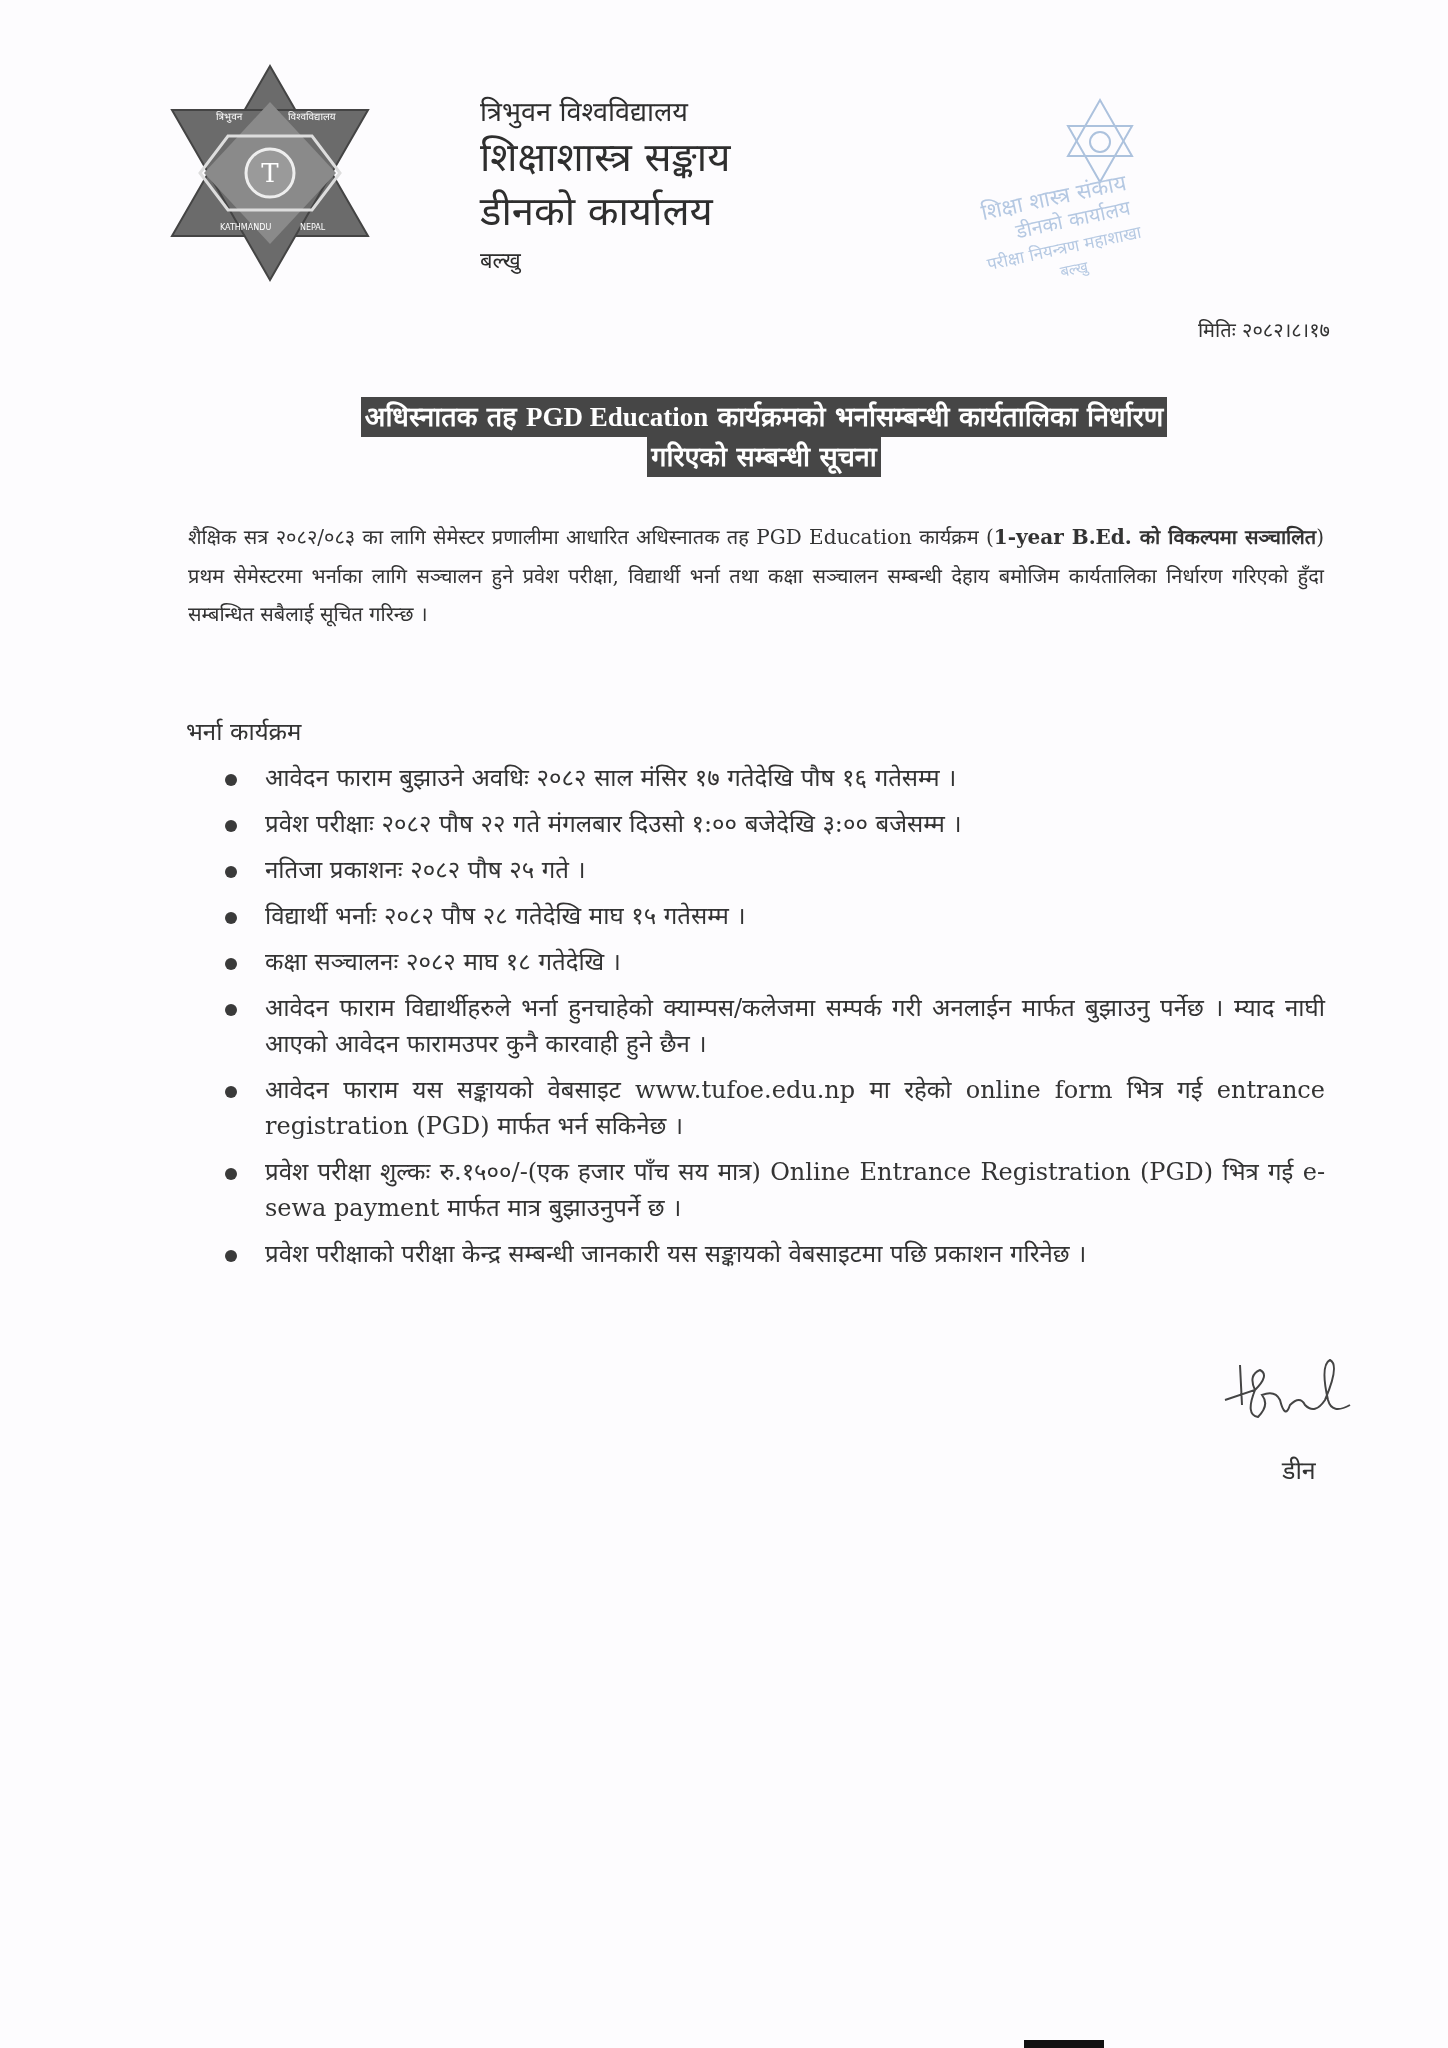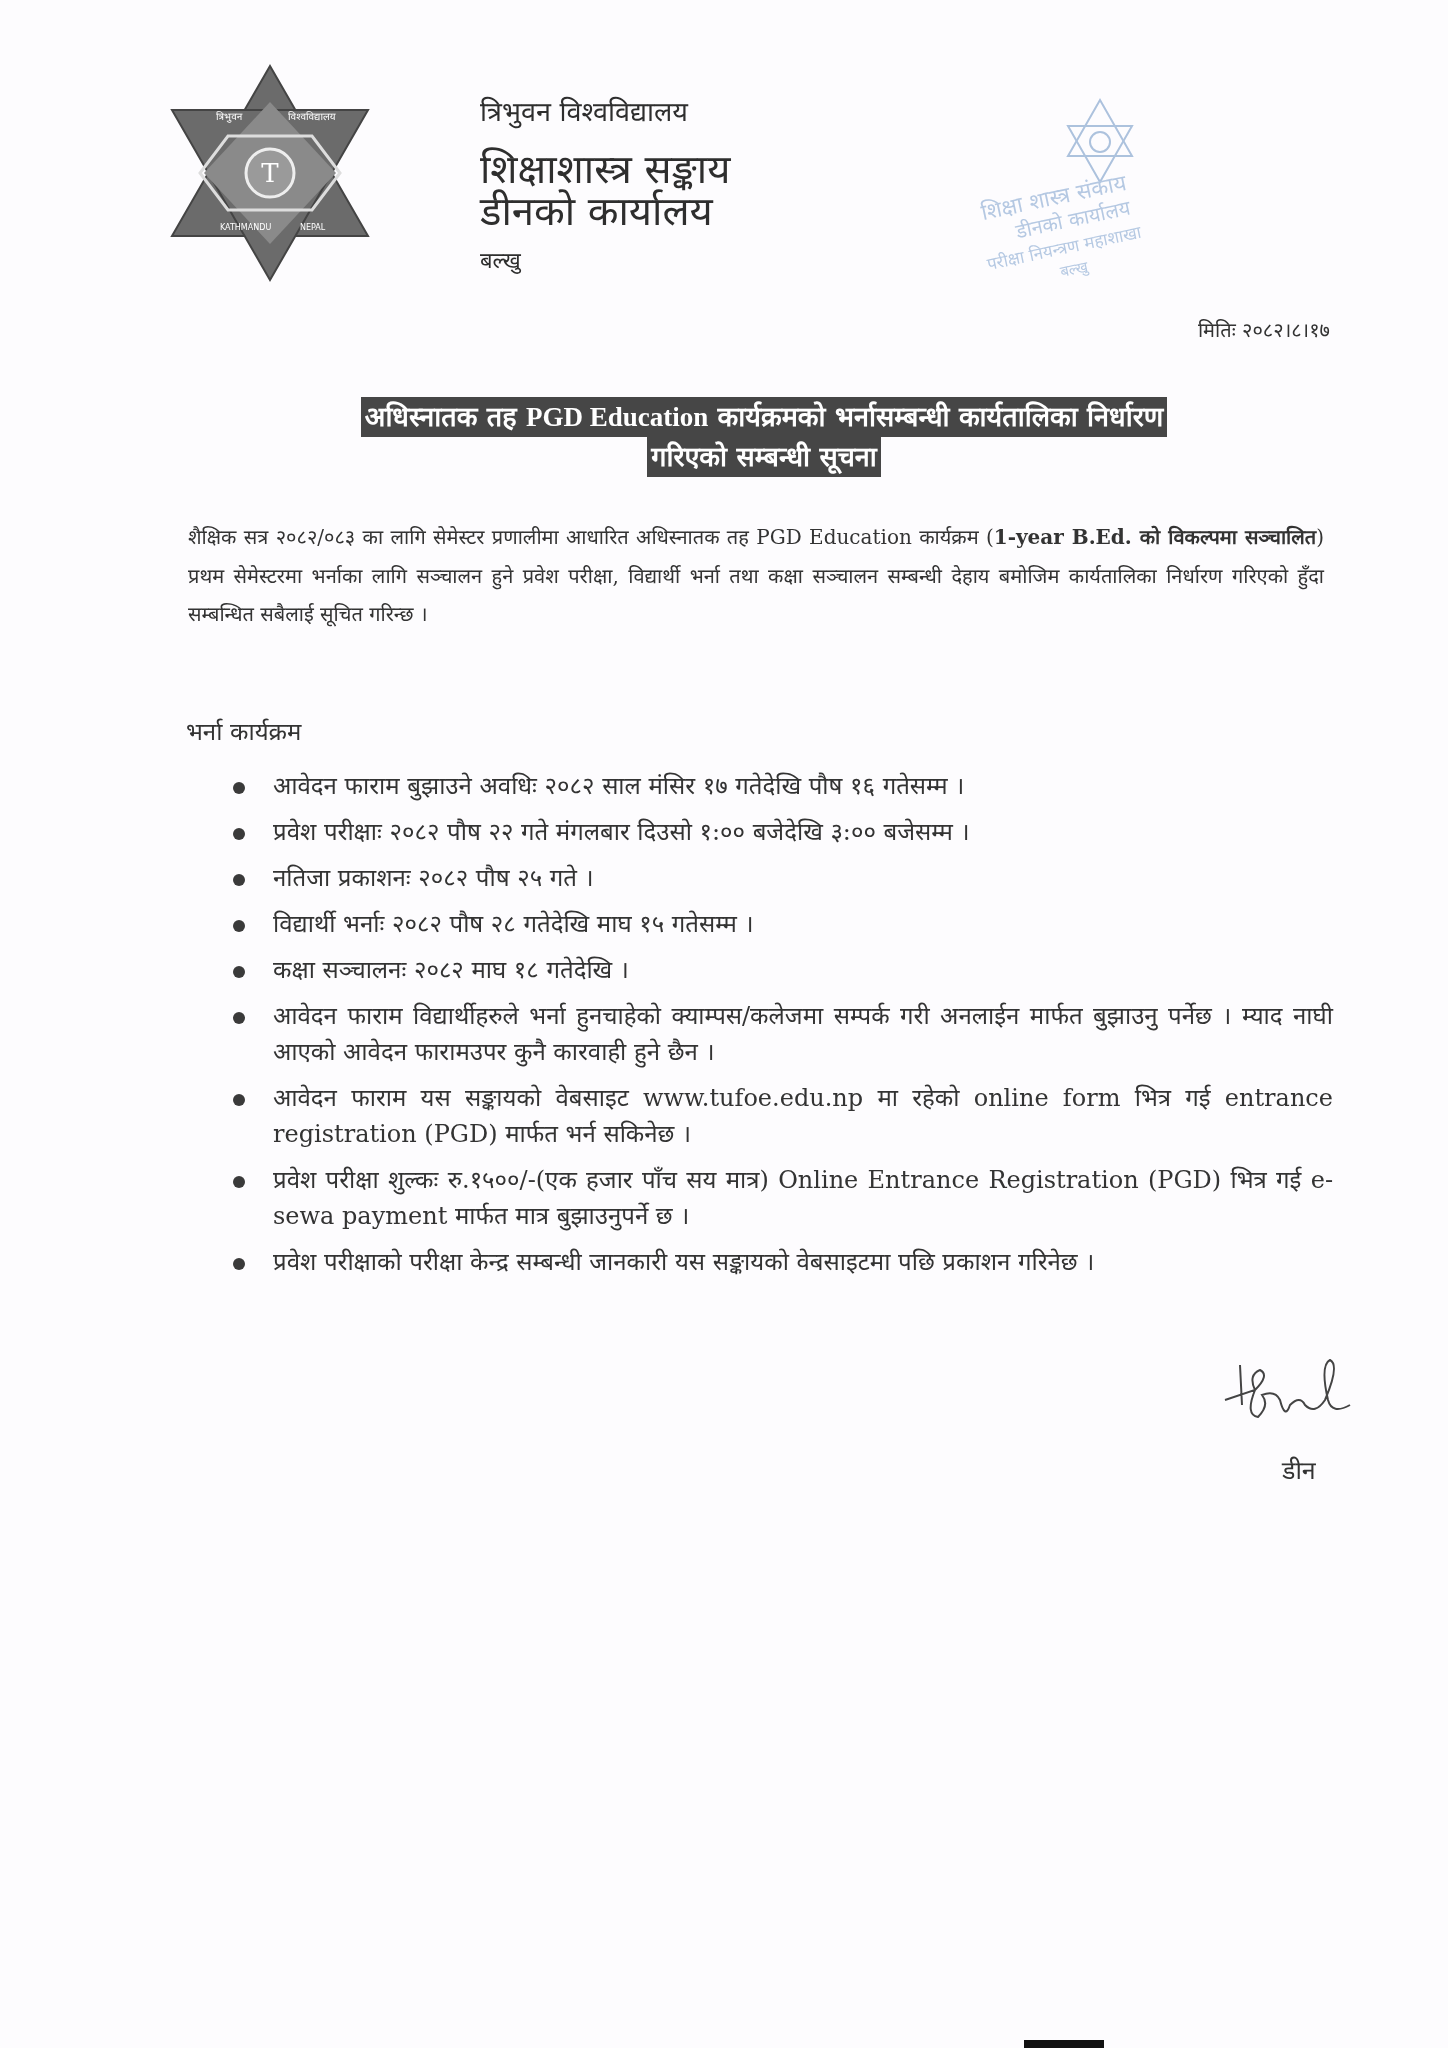--- a/index.html
+++ b/index.html
@@ -9,21 +9,21 @@
     font-family: "DejaVu Serif", "Liberation Serif", serif;
     color: #2a2a2a;
   }
   .abs { position: absolute; }
 
   
   .logo-left { left: 150px; top: 58px; width: 240px; height: 230px; }
   .logo-right { left: 960px; top: 90px; width: 240px; height: 200px; opacity: 0.85; }
   .lh { position: absolute; left: 480px; width: 480px; text-align: left; color: #2e2e2e; }
   .lh-1 { top: 92px; font-size: 27px; }
-  .lh-2 { top: 128px; font-size: 40px; margin-top: 12px; }
+  .lh-2 { top: 128px; font-size: 40px; }
   .lh-3 { top: 182px; font-size: 40px; }
   .lh-4 { top: 244px; font-size: 22px; }
 
   .date { top: 316px; right: 118px; font-size: 20px; color: #333; text-align: right; }
 
   
   .title-wrap { left: 250px; top: 397px; width: 1028px; text-align: center; }
   .title-line {
     display: inline-block; background: #464646; color: #fff;
     font-size: 27px; font-weight: bold; line-height: 38px;
@@ -34,21 +34,21 @@
   
   .para {
     left: 188px; top: 518px; width: 1136px;
     font-size: 20px; line-height: 38.5px; text-align: justify; color: #333;
     text-align-last: left;
   }
   .para b { font-weight: bold; }
 
   .section-heading { left: 186px; top: 714px; font-size: 24px; color: #333; }
 
-  .list { left: 225px; top: 760px; width: 1100px; margin: 8px; padding: 0; list-style: none; }
+  .list { left: 225px; top: 760px; width: 1100px; margin: 0; padding: 0; list-style: none; }
   .list li {
     position: relative; padding-left: 40px; font-size: 24px; line-height: 36px;
     margin-bottom: 10px; color: #333; text-align: justify; text-align-last: left;
     width: 1060px;
   }
   .list li .bullet {
     position: absolute; left: 0; top: 14px; width: 12px; height: 12px;
     border-radius: 50%; background: #3a3a3a;
   }
 

